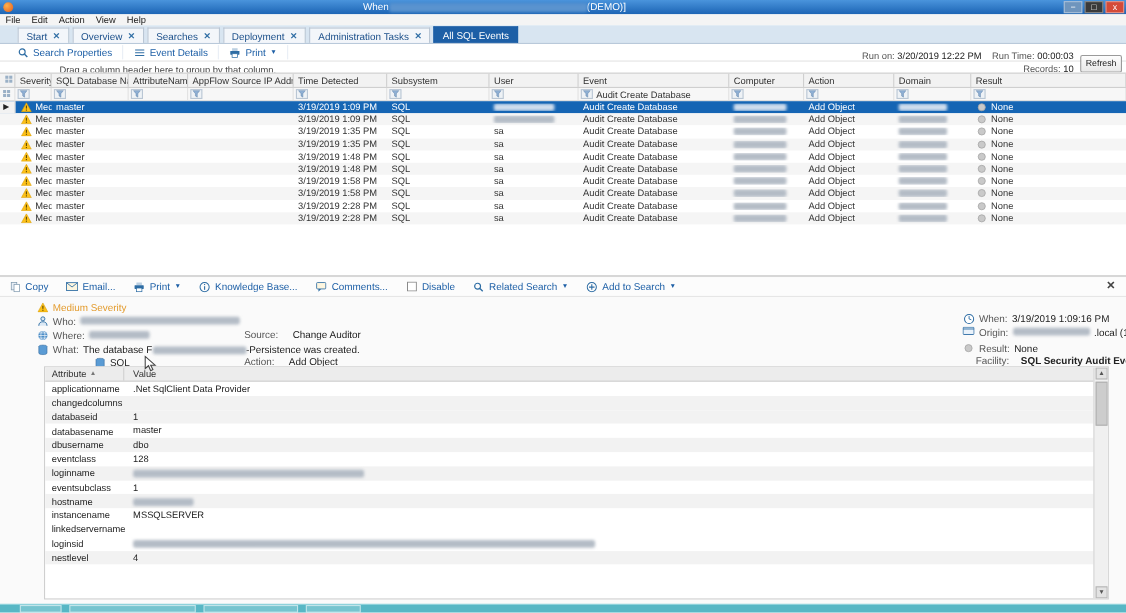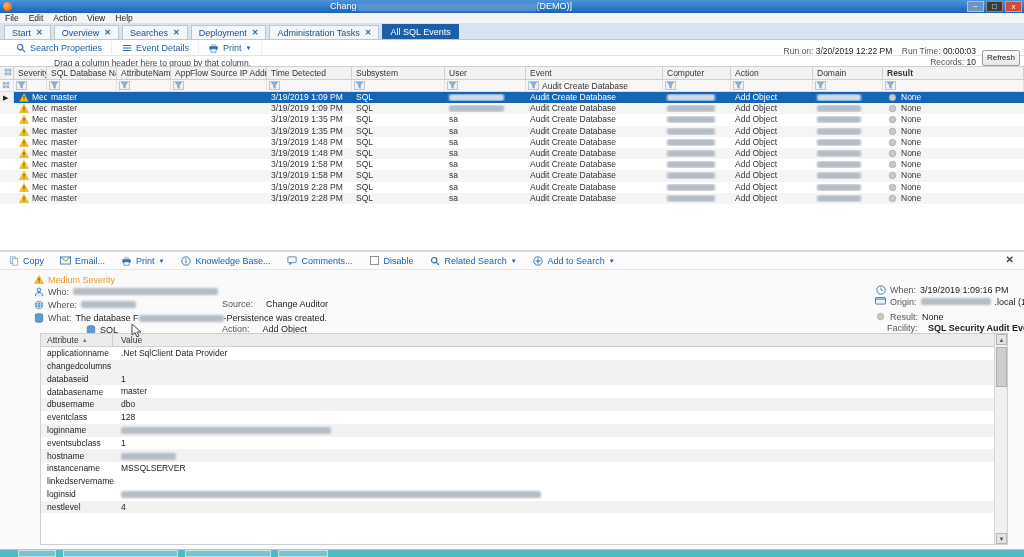--- a/index.html
+++ b/index.html
@@ -18,21 +18,21 @@
   .win-btn { width:17px; height:11px; font-size:8px; line-height:10px; text-align:center; color:#fff; border:1px solid rgba(255,255,255,.4); }
   .win-btn.min { background:#6f95bd; }
   .win-btn.max { background:#3a3a3a; }
   .win-btn.close { background:#d44a38; }
 
   
   .menubar { position:absolute; top:13px; left:0; right:0; height:10px; background:#f4f4f4; display:flex; gap:10px; padding-left:5px; align-items:center; font-size:8.5px; color:#222; }
   .menu-item { cursor:default; }
 
   
-  .tabbar { position:absolute; top:23px; left:0; right:0; height:17px; background:#d8e5f1; display:flex; align-items:flex-end; padding-left:4px; border-bottom:1px solid #b9c9da; }
+  .tabbar { position:absolute; top:23px; left:0; right:0; height:17px; background:#d8e5f1; display:flex; align-items:flex-end; padding-left:16px; border-bottom:1px solid #b9c9da; }
   .tab { height:14px; display:flex; align-items:center; gap:5px; padding:0 7px; margin-right:3px; background:#f3f6fa; border:1px solid #b9c6d4; border-bottom:none; font-size:9px; color:#1b4f8a; white-space:nowrap; }
   .tab .tab-close { color:#2e6da4; font-weight:bold; font-size:8px; }
   .tab.active { background:#1d5fa6; color:#fff; border-color:#1d5fa6; height:15px; }
 
   
   .toolbar { position:absolute; top:40px; left:0; right:0; height:16px; background:#fff; border-bottom:1px solid #e3e3e3; display:flex; align-items:center; padding-left:6px; color:#1d5fa6; font-size:9px; }
   .tb-item { display:flex; align-items:center; gap:4px; padding:0 9px; height:13px; border-right:1px solid #e8eef5; white-space:nowrap; }
   .caret { font-size:6px; color:#1d5fa6; }
 
   
@@ -88,21 +88,21 @@
   .task-btn { height:7px; background:rgba(255,255,255,.18); border:1px solid rgba(255,255,255,.55); flex:0 0 auto; }
 
   .cursor { position:absolute; left:131px; top:323px; z-index:50; }
 </style>
 </head>
 <body>
 
 <div class="titlebar">
   <div class="app-logo"></div>
   <div class="title-text">
-    <span>Chang</span><span class="redacted title" style="width:180px"></span><span>(DEMO)]</span>
+    <span>When</span><span class="redacted title" style="width:180px"></span><span>(DEMO)]</span>
   </div>
   <div class="win-controls">
     <div class="win-btn min">−</div>
     <div class="win-btn max">□</div>
     <div class="win-btn close">x</div>
   </div>
 </div>
 
 <div class="menubar" id="menubar">
     <span class="menu-item">File</span>
@@ -202,21 +202,21 @@
       <div class="g-cell" style="width: 70px;"><span>SQL Database Name</span></div>
       <div class="g-cell" style="width: 54px;"><span>AttributeName</span></div>
       <div class="g-cell" style="width: 96px;"><span>AppFlow Source IP Address</span></div>
       <div class="g-cell" style="width: 85px;"><span>Time Detected</span></div>
       <div class="g-cell" style="width: 93px;"><span>Subsystem</span></div>
       <div class="g-cell" style="width: 81px;"><span>User</span></div>
       <div class="g-cell" style="width: 137px;"><span>Event</span></div>
       <div class="g-cell" style="width: 68px;"><span>Computer</span></div>
       <div class="g-cell" style="width: 82px;"><span>Action</span></div>
       <div class="g-cell" style="width: 70px;"><span>Domain</span></div>
-      <div class="g-cell" style="width: 141px; font-weight: bold;"><span>Result</span></div>
+      <div class="g-cell" style="width: 141px;"><span>Result</span></div>
     </div>
     <div class="g-row g-filter">
       <div class="g-cell" style="width: 14px;">
         <span><svg width="8" height="8" viewBox="0 0 10 10">
             <g fill="#9ab0c6">
               <rect x="1" y="1" width="3.5" height="3.5"></rect>
               <rect x="5.5" y="1" width="3.5" height="3.5"></rect>
               <rect x="1" y="5.5" width="3.5" height="3.5"></rect>
               <rect x="5.5" y="5.5" width="3.5" height="3.5"></rect>
             </g>

